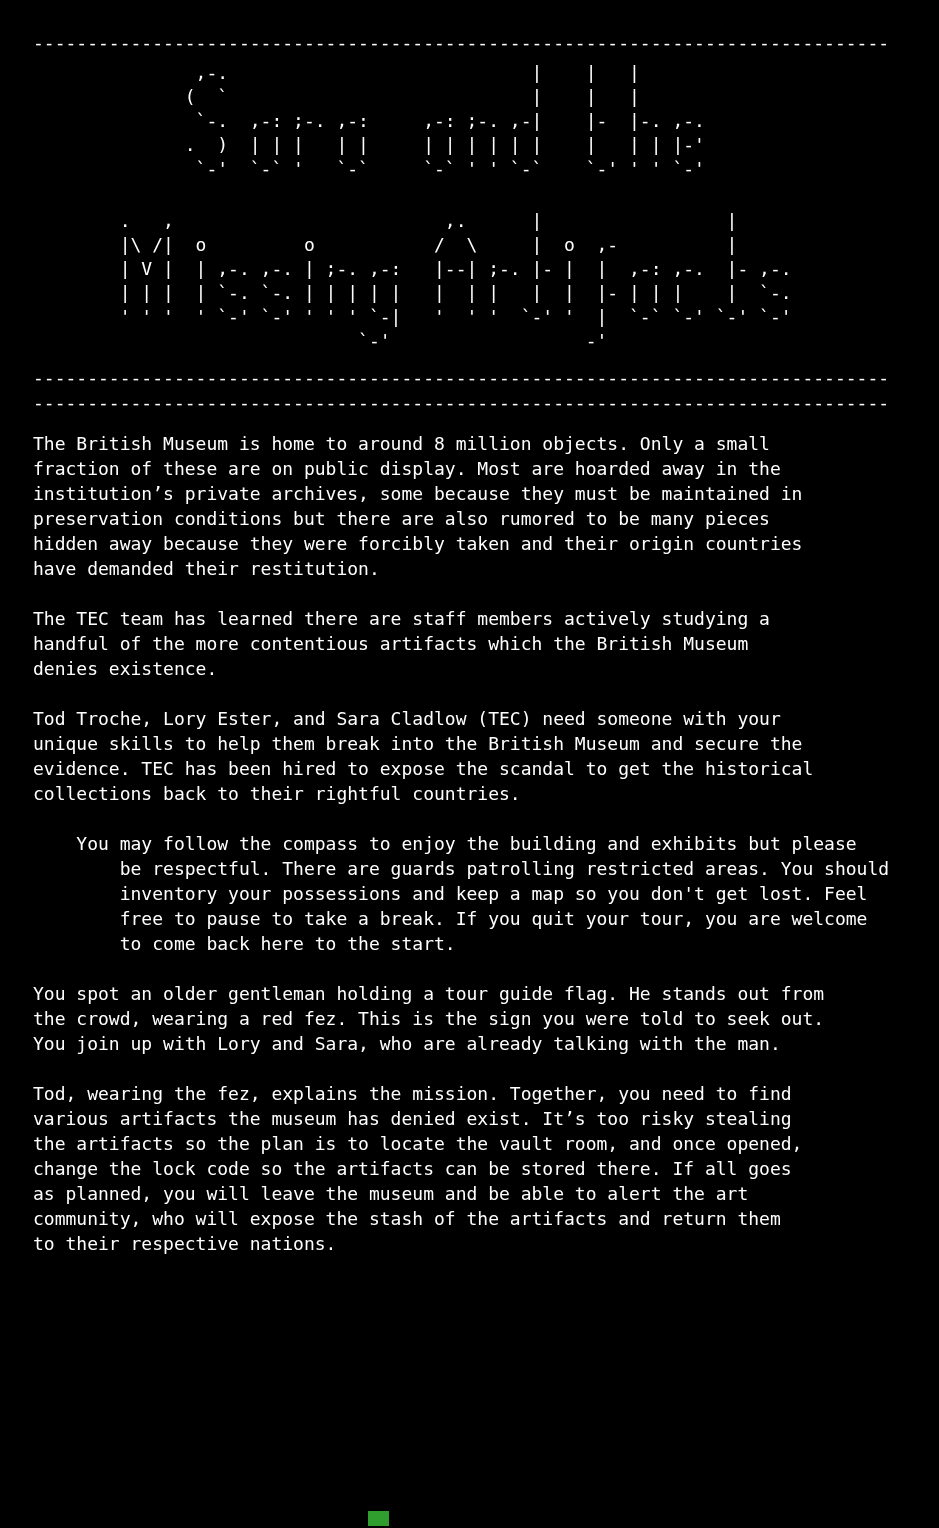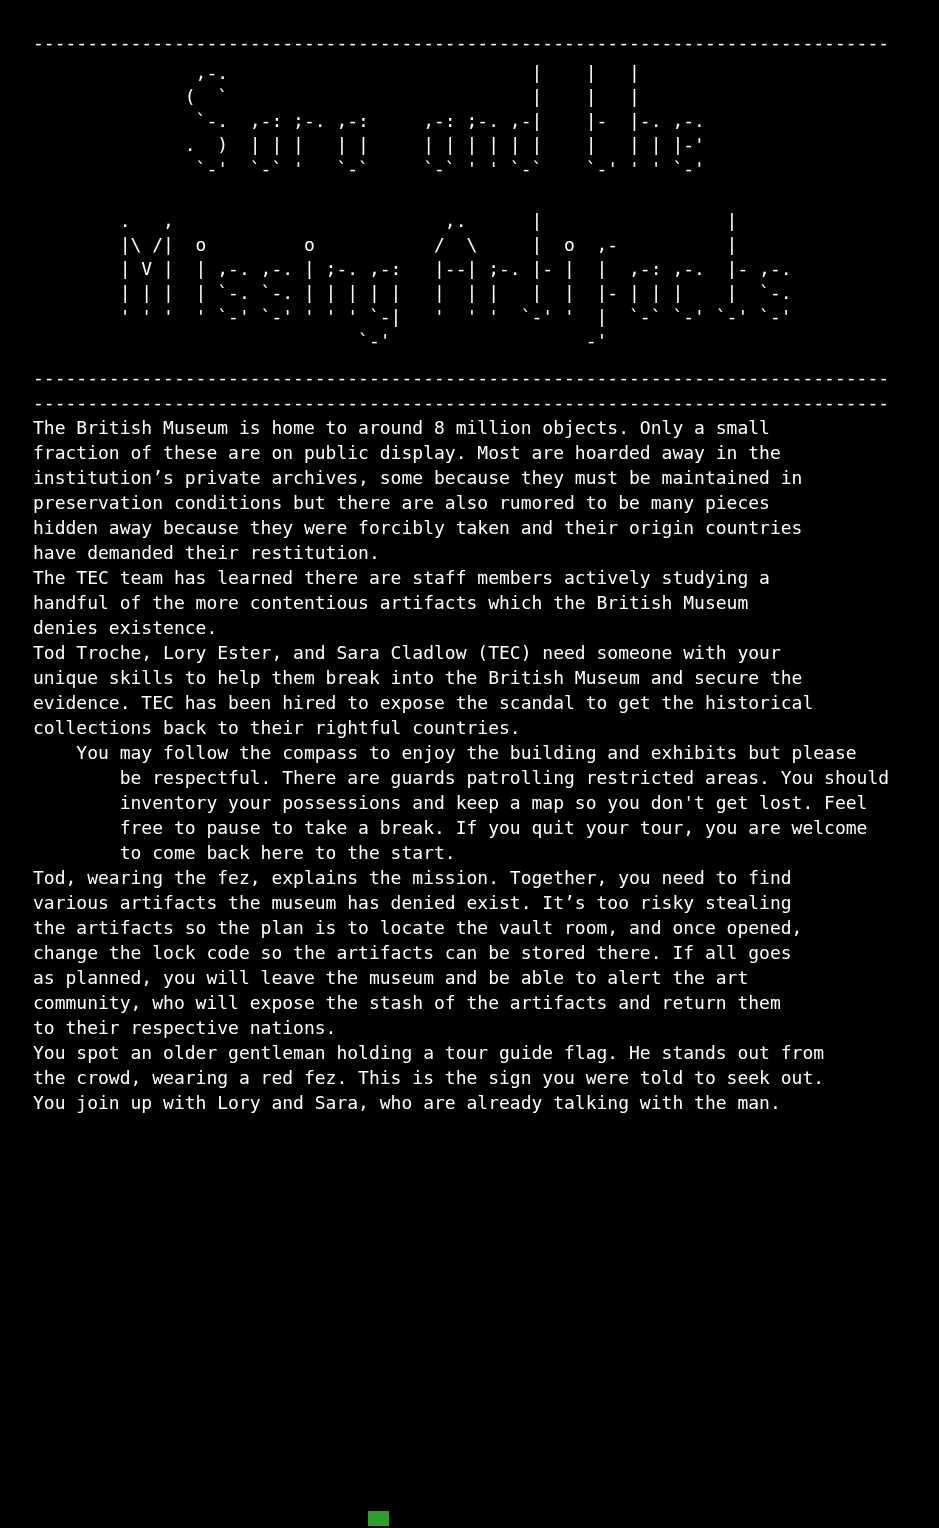--- a/index.html
+++ b/index.html
@@ -23,22 +23,22 @@
     margin: 0;
     font-family: "DejaVu Sans Mono", "Liberation Mono", monospace;
     font-size: 18px;
     line-height: 25px;
     color: #ffffff;
   }
   pre.art { line-height: 24px; }
   pre.art1 { margin-top: 6px; }
   pre.art2 { margin-top: 28px; }
   pre.divider-mid { margin-top: 12px; }
-  pre.para-first { }
-  pre.para { }
+  pre.para-first { margin-top: 16px; }
+  pre.para { margin-top: 25px; }
   .cursor {
     position: absolute;
     left: 368px;
     top: 1511px;
     width: 21px;
     height: 15px;
     background: #2f9e2f;
   }
 </style>
 </head>
@@ -83,28 +83,28 @@
 collections back to their rightful countries.</pre>
 
 
 
   <pre class="para">    You may follow the compass to enjoy the building and exhibits but please
         be respectful. There are guards patrolling restricted areas. You should
         inventory your possessions and keep a map so you don't get lost. Feel
         free to pause to take a break. If you quit your tour, you are welcome
         to come back here to the start.</pre>
 
+  <pre class="para">You spot an older gentleman holding a tour guide flag. He stands out from
+the crowd, wearing a red fez. This is the sign you were told to seek out.
+You join up with Lory and Sara, who are already talking with the man.</pre>
+
   <pre class="para">Tod, wearing the fez, explains the mission. Together, you need to find
 various artifacts the museum has denied exist. It’s too risky stealing
 the artifacts so the plan is to locate the vault room, and once opened,
 change the lock code so the artifacts can be stored there. If all goes
 as planned, you will leave the museum and be able to alert the art
 community, who will expose the stash of the artifacts and return them
 to their respective nations.</pre>
 
-  <pre class="para">You spot an older gentleman holding a tour guide flag. He stands out from
-the crowd, wearing a red fez. This is the sign you were told to seek out.
-You join up with Lory and Sara, who are already talking with the man.</pre>
-
 
   <div class="cursor" style="background: rgb(47, 158, 47);"></div>
 
 </div>
 
 </body></html>

